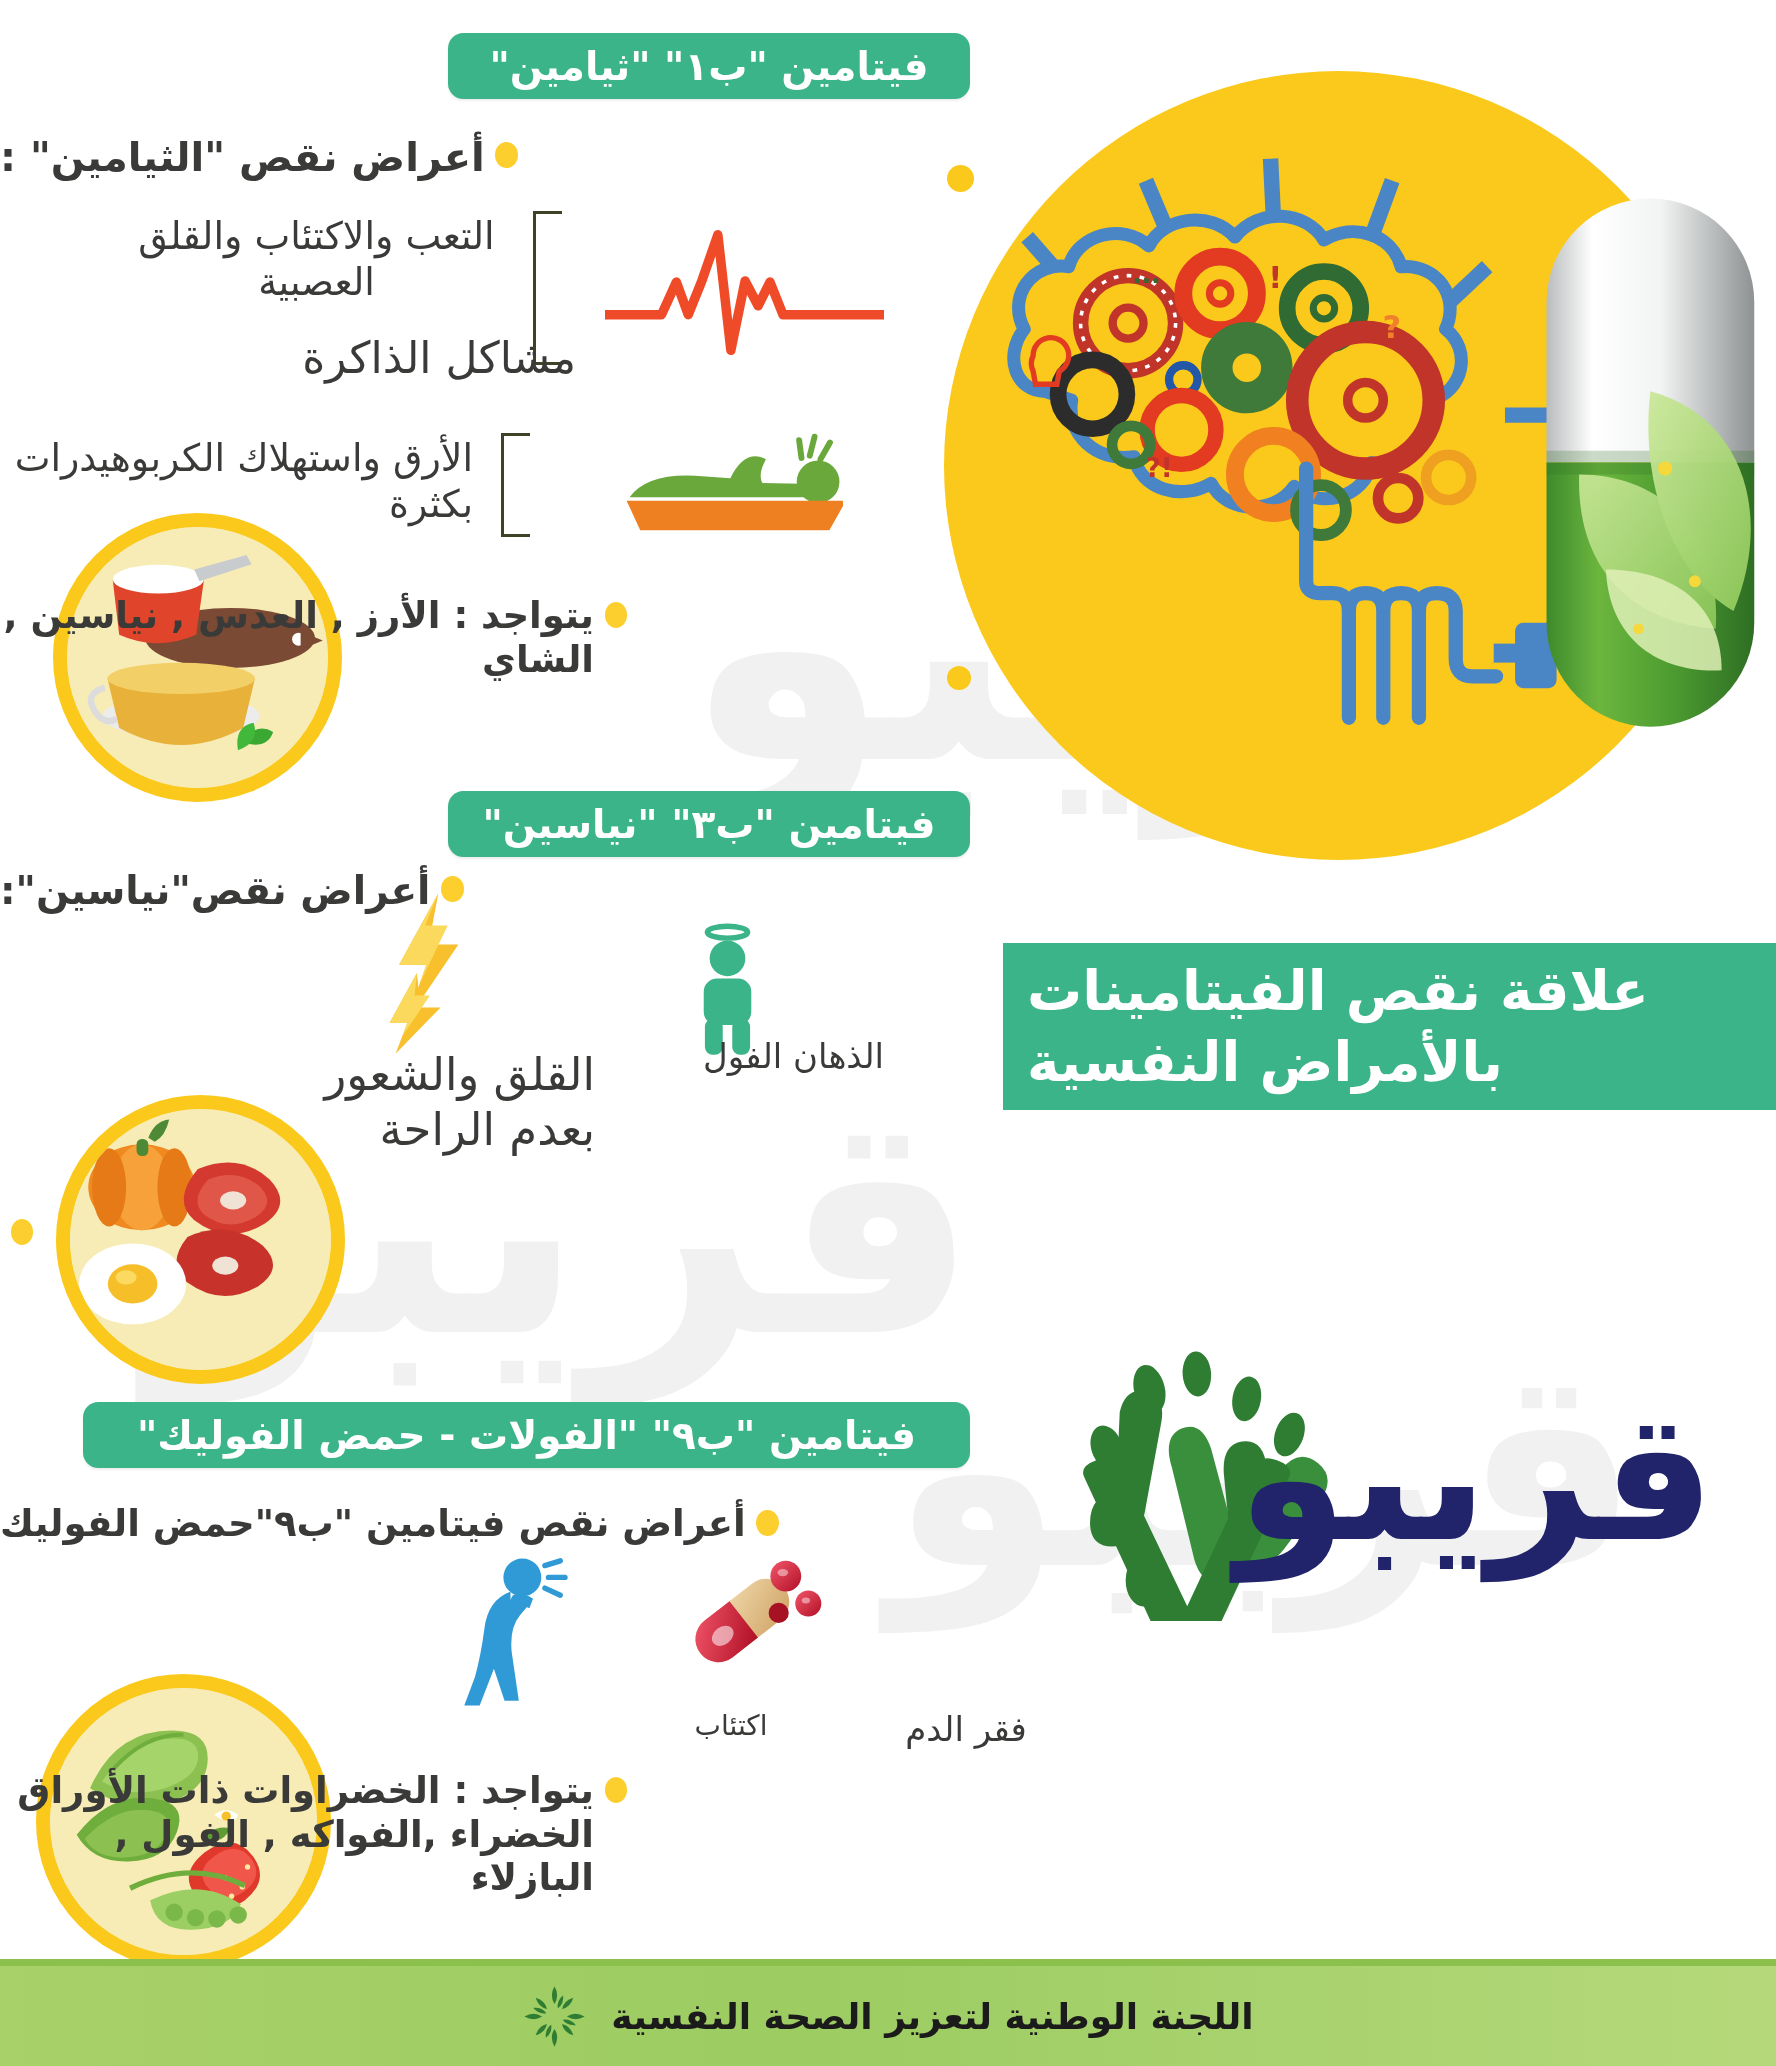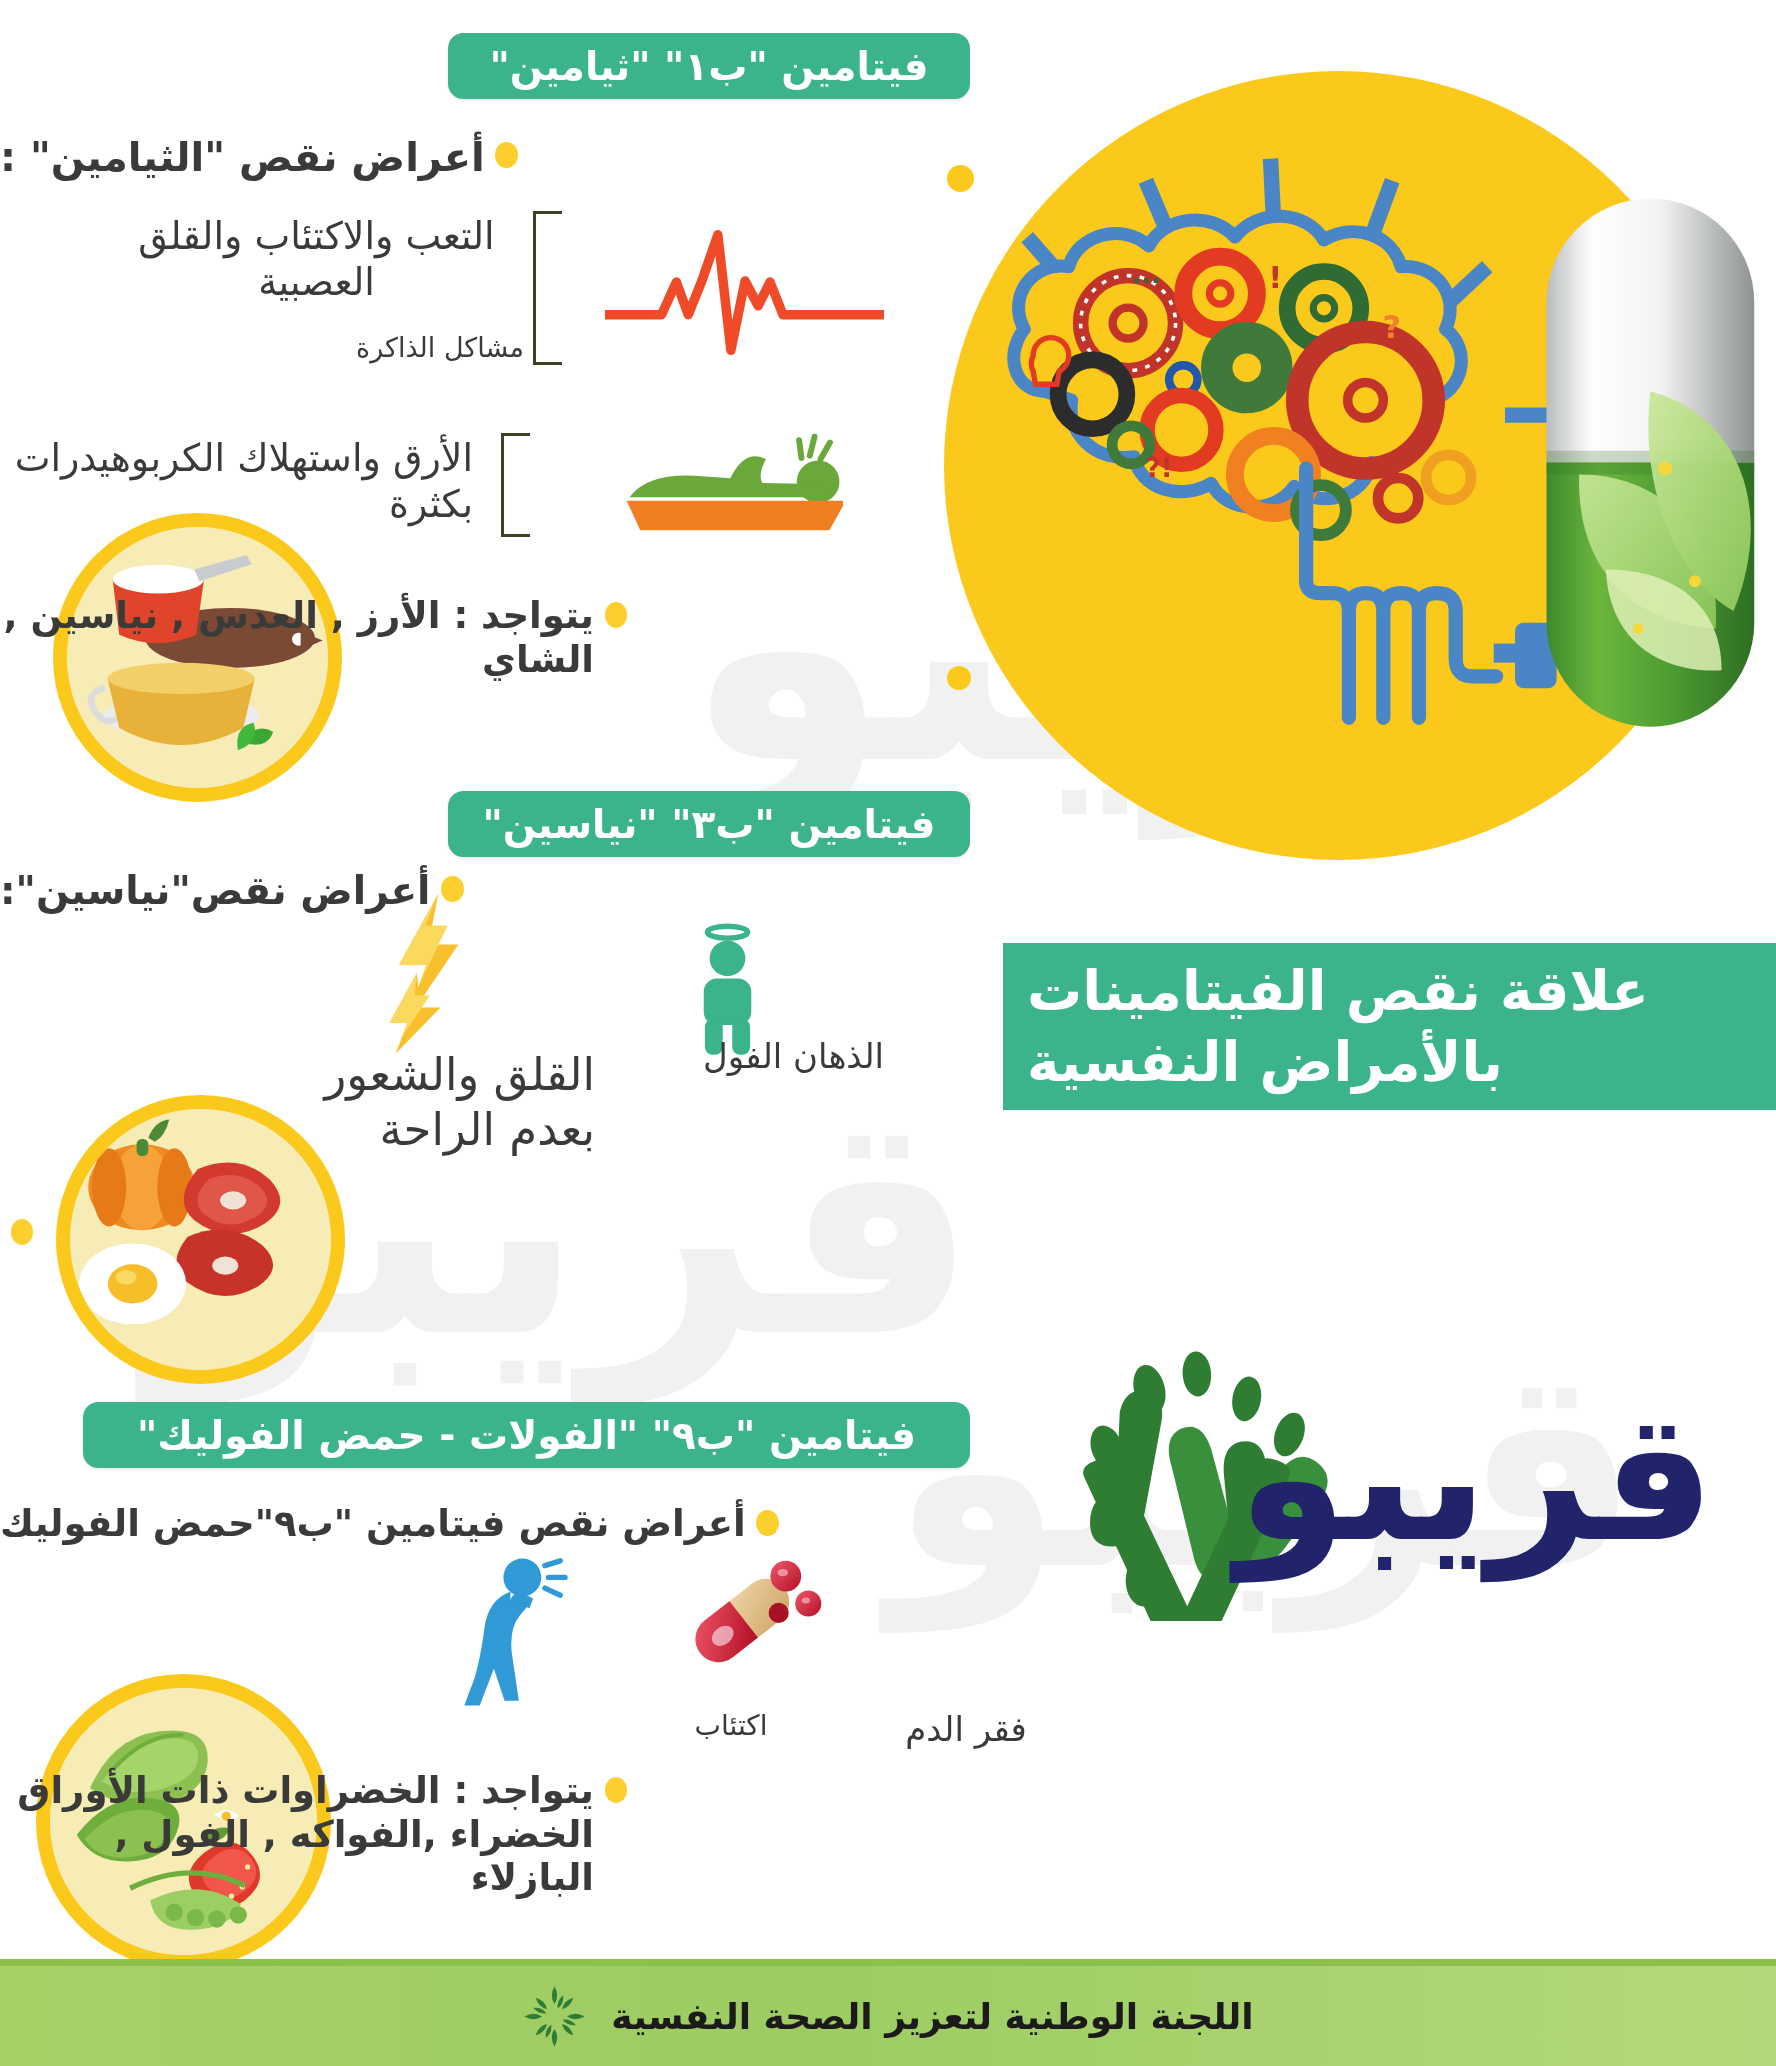--- a/index.html
+++ b/index.html
@@ -44,21 +44,21 @@
   #b3-food .btxt{font-size:37px;width:594px;}
 
   #b9-sym{left:0px;top:1502px;width:973px;justify-content:flex-end;}
   #b9-sym .btxt{font-size:37px;}
   #b9-food{left:0px;top:1769px;width:973px;justify-content:flex-end;}
   #b9-food .btxt{font-size:37px;width:594px;}
 
   
   .sym{position:absolute;color:#3a3a38;font-weight:400;text-align:right;line-height:1.2;}
   #sym-fatigue{right:1252px;top:214px;width:415px;font-size:38px;text-align:center;}
-  #sym-memory{right:1252px;top:332px;width:415px;font-size:27px;}
+  #sym-memory{right:1200px;top:332px;width:415px;font-size:44px;}
   #sym-insomnia{right:1303px;top:436px;width:487px;font-size:38px;}
 
   #sym-anxiety{right:1181px;top:1048px;width:279px;font-size:45px;line-height:1.22;}
   #sym-dementia{right:858px;top:1036px;width:249px;font-size:34px;text-align:center;}
 
   #sym-depression{right:956px;top:1709px;width:178px;font-size:28px;text-align:center;}
   #sym-anemia{right:712px;top:1709px;width:196px;font-size:34px;text-align:center;}
 
   
   .bracket{position:absolute;border:3.6px solid #3d4326;border-right:none;}

